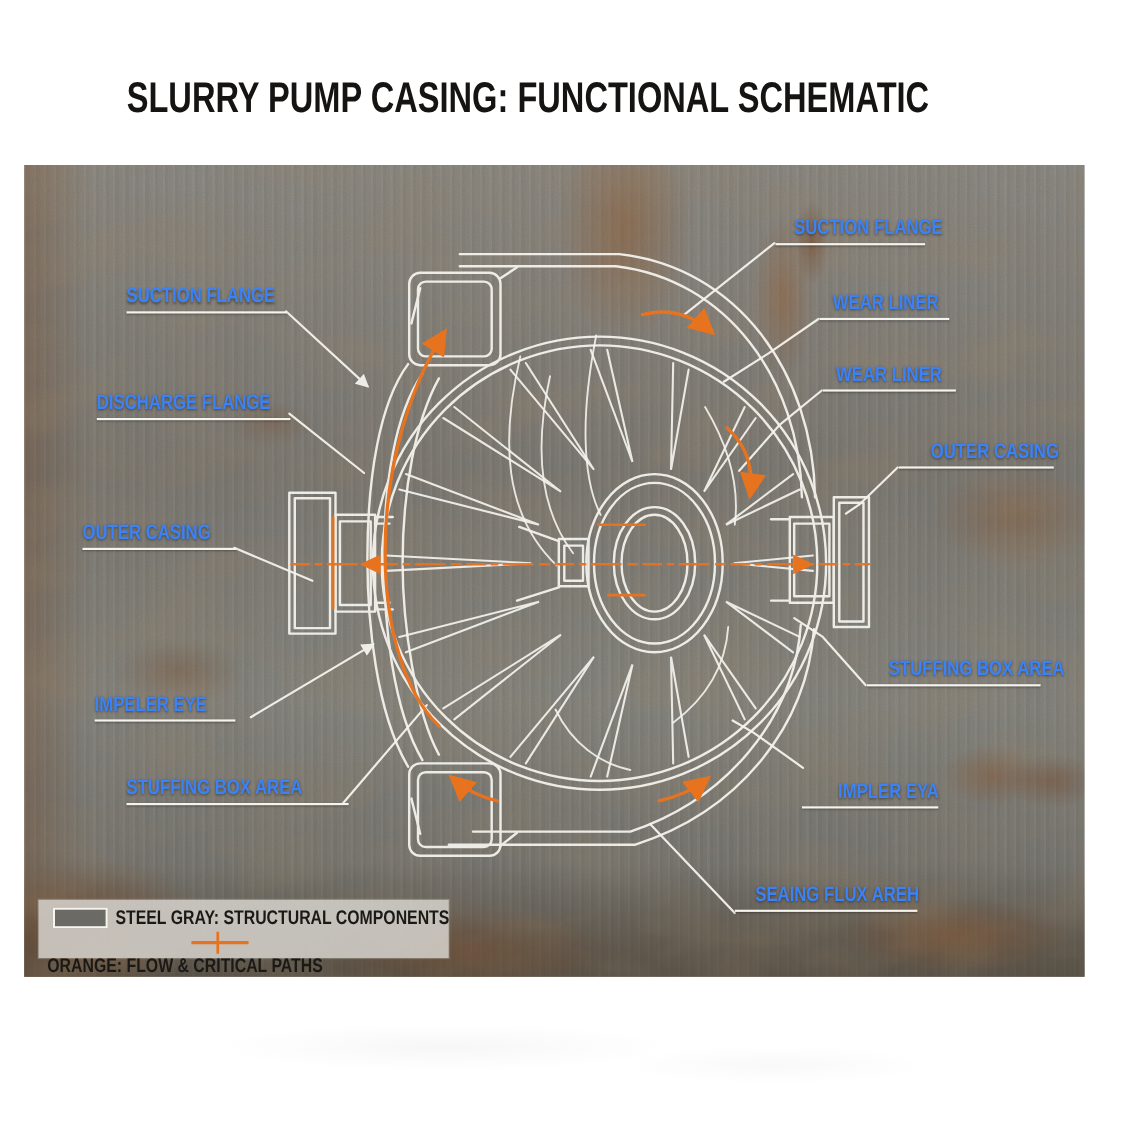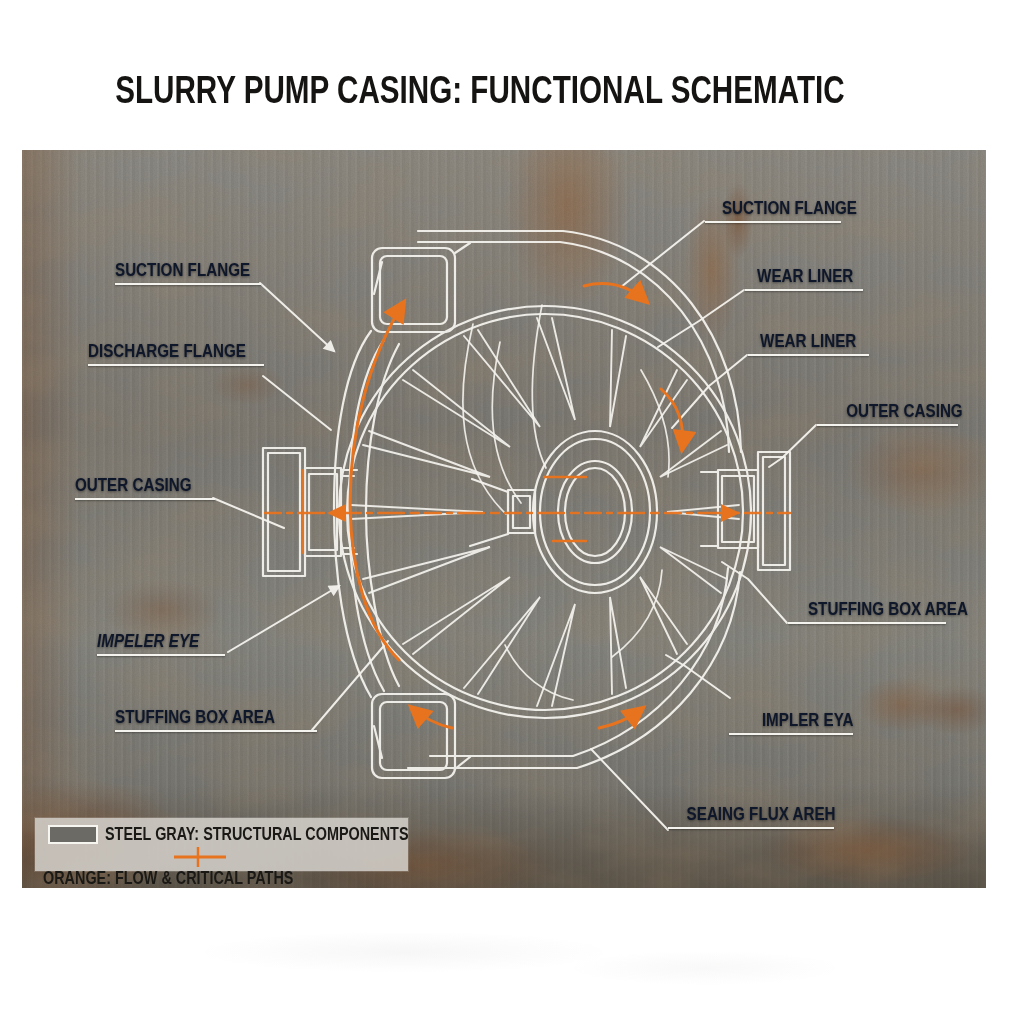--- a/index.html
+++ b/index.html
@@ -25,21 +25,21 @@
       radial-gradient(150px 48px at 845px 700px, rgba(133,72,30,.48), transparent 72%),
       radial-gradient(60px 35px  at 935px 560px, rgba(120,62,24,.40), transparent 72%),
       linear-gradient(180deg, rgba(70,62,52,0) 86%, rgba(84,70,52,.45) 95%, rgba(70,58,42,.55) 100%),
       linear-gradient(90deg, rgba(112,62,26,.30), rgba(112,62,26,0) 6%),
       repeating-linear-gradient(90deg, rgba(255,255,255,.045) 0 2px, rgba(0,0,0,.03) 2px 5px, rgba(0,0,0,0) 5px 9px),
       linear-gradient(180deg,#8d8b85 0%,#7c7a74 38%,#868680 66%,#6f6e69 100%);
   }
   .grain{position:absolute;left:0;top:0;}
 
   
-  .lbl{position:absolute;height:24px;color:#0f172a;font-weight:bold;font-size:19px;line-height:21px;
+  .lbl{position:absolute;height:24px;color:#3b82f6;font-weight:bold;font-size:19px;line-height:21px;
        white-space:nowrap;text-shadow:0 1px 3px rgba(0,0,0,.45);}
   .lbl .t{display:inline-block;transform:scaleX(.80);transform-origin:0 50%;}
   .lbl.center{text-align:center;}
   .lbl.center .t{transform-origin:50% 50%;}
   .lbl.right{text-align:right;}
   .lbl.right .t{transform-origin:100% 50%;}
   .lbl .u{position:absolute;left:0;right:0;top:24px;height:2px;background:#f5f3ee;box-shadow:0 1px 2px rgba(0,0,0,.35);}
 
   
   .legend{position:absolute;left:35px;top:818px;width:373px;height:53px;background:rgba(209,206,200,.88);
@@ -195,29 +195,29 @@
     <g fill="#E8731E">
       <polygon points="327,513 346,504 346,522"></polygon>
       <polygon points="740,513 721,504 721,522"></polygon>
     </g>
   </svg>
 
   <div class="lbl" style="left:115px;top:259px;width:146px;">
     <span class="t">SUCTION FLANGE</span>
     <div class="u"></div>
   </div>
-  <div class="lbl" style="left:88px;top:340px;width:176px;text-decoration:underline;">
+  <div class="lbl" style="left:88px;top:356px;width:176px;text-decoration:underline;">
     <span class="t">DISCHARGE FLANGE</span>
     <div class="u"></div>
   </div>
   <div class="lbl" style="left:75px;top:474px;width:140px;">
     <span class="t">OUTER CASING</span>
     <div class="u"></div>
   </div>
-  <div class="lbl" style="left:97px;top:630px;width:128px;font-style:italic;">
+  <div class="lbl" style="left:86px;top:630px;width:128px;">
     <span class="t">IMPELER EYE</span>
     <div class="u"></div>
   </div>
   <div class="lbl" style="left:115px;top:706px;width:202px;">
     <span class="t">STUFFING BOX AREA</span>
     <div class="u"></div>
   </div>
   <div class="lbl center" style="left:705px;top:197px;width:136px;">
     <span class="t">SUCTION FLANGE</span>
     <div class="u"></div>

